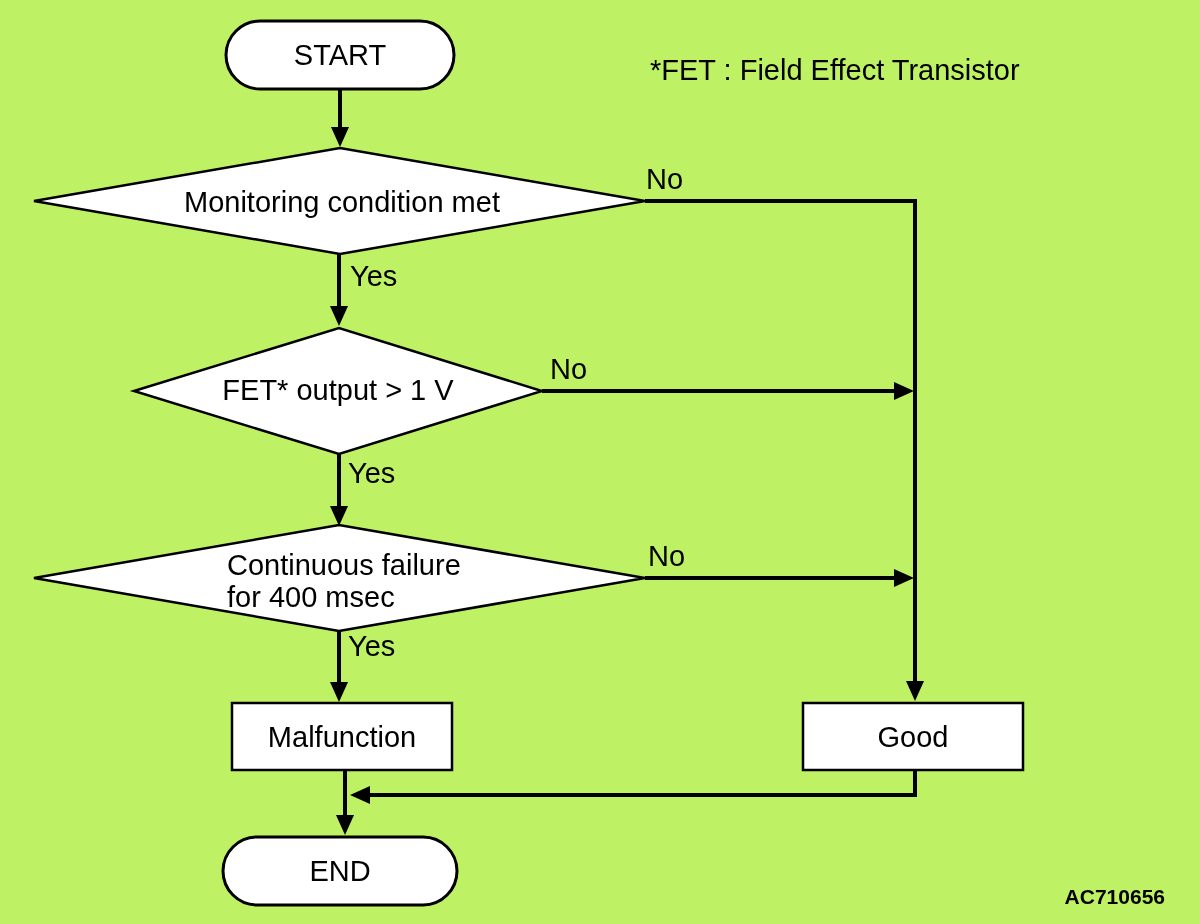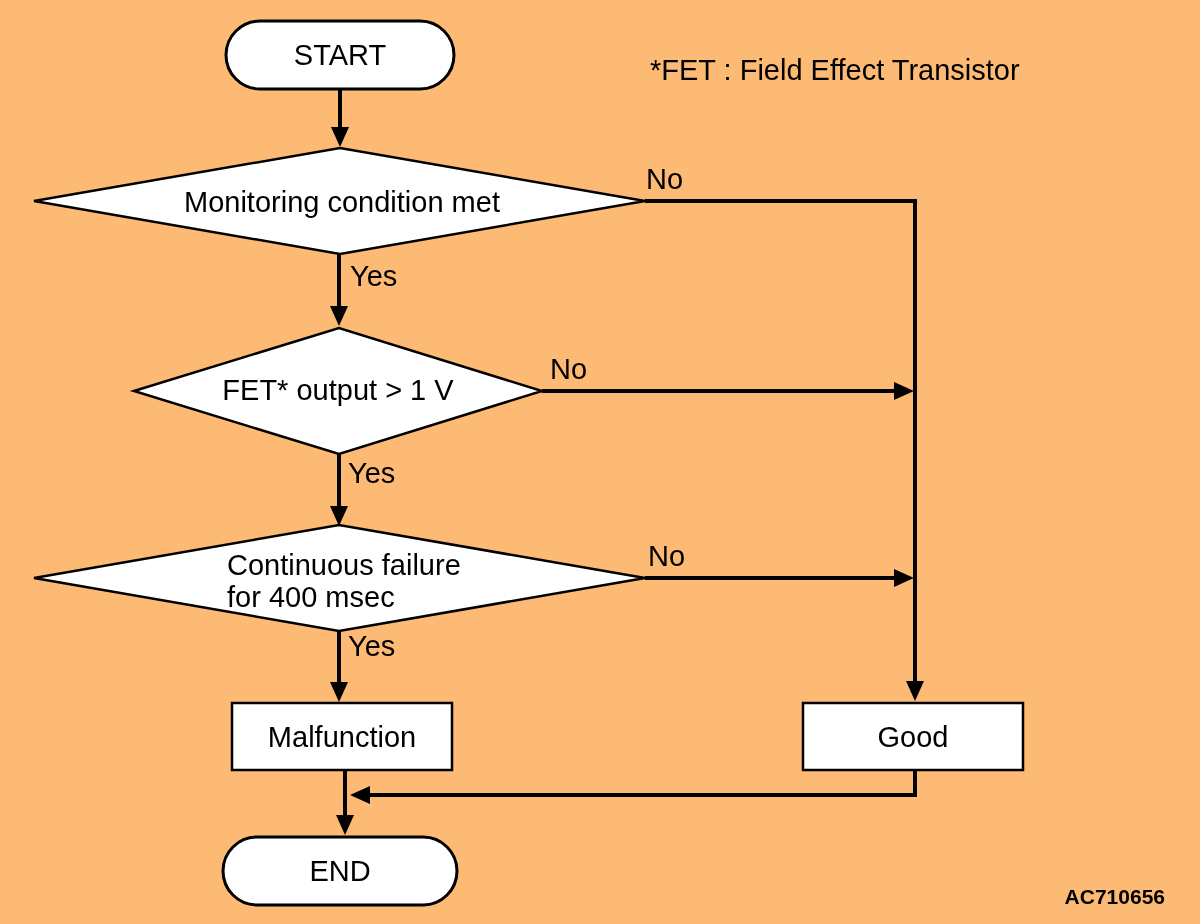--- a/index.html
+++ b/index.html
@@ -4,21 +4,21 @@
 <style>
   html, body {
     margin: 0;
     padding: 0;
     background: #ffffff;
   }
   .page {
     position: relative;
     width: 1200px;
     height: 924px;
-    background: #fdba74;
+    background: #bef264;
     overflow: hidden;
   }
   svg {
     display: block;
     font-family: "Liberation Sans", "DejaVu Sans", sans-serif;
   }
   .node-label {
     font-size: 29px;
     fill: #000000;
   }

